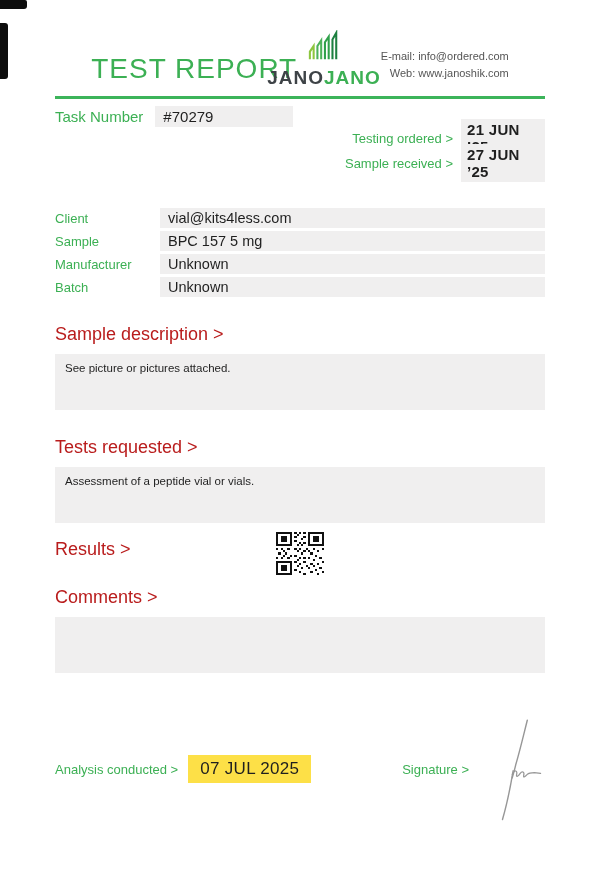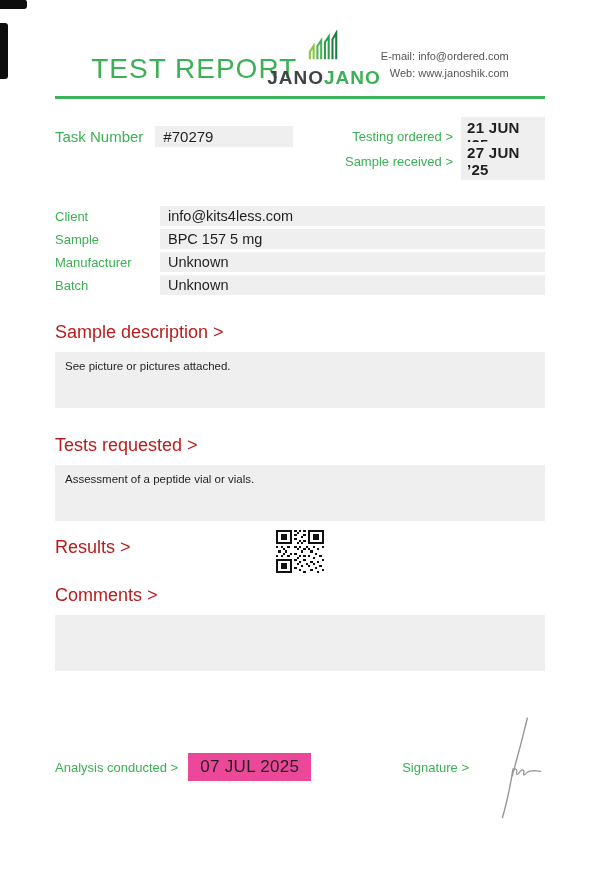--- a/index.html
+++ b/index.html
@@ -14,21 +14,21 @@
   
   .header{display:flex;justify-content:center;align-items:flex-end;padding-top:30px;}
   .title{font-size:28px;letter-spacing:1px;color:#3cb054;font-weight:400;line-height:1;padding-bottom:4px;}
   .logo{display:flex;flex-direction:column;align-items:center;margin-left:-30px;}
   .logo-text{font-size:19px;font-weight:700;letter-spacing:1px;line-height:1;margin-top:2px;}
   .logo-jano{color:#3e4347;}
   .logo-shik{color:#3cb054;}
   .contact{font-size:11px;color:#555;text-align:right;line-height:1.55;padding-bottom:5px;}
   .rule{height:3px;background:#3cb45a;margin-top:9px;}
   
-  .task-section{display:flex;justify-content:space-between;margin-top:26px;}
+  .task-section{display:flex;justify-content:flex-end;margin-top:6px;flex-direction:column;}
   .task-row{display:flex;align-items:center;gap:12px;height:22px;}
   .green-label{color:#3cb054;font-size:15px;white-space:nowrap;}
   .green-label-sm{color:#3cb054;font-size:13px;white-space:nowrap;}
   .task-value{background:#f0efef;width:122px;padding:2px 8px;font-size:15px;}
   .dates{display:flex;flex-direction:column;gap:3px;}
   .date-row{display:flex;align-items:center;gap:8px;justify-content:flex-end;height:22px;}
   .date-value{background:#f0efef;width:72px;padding:2px 6px;font-size:15px;font-weight:600;letter-spacing:0.3px;}
   
   .info-rows{margin-top:34px;}
   .info-row{display:flex;align-items:stretch;margin-bottom:3px;}
@@ -41,21 +41,21 @@
   .gray-box.empty{height:36px;}
   
   .results{position:relative;}
   .qr{position:absolute;top:-7px;left:50%;transform:translateX(-50%);width:48px;height:43px;}
   .results-heading{margin-top:16px;}
   table.results-table{width:100%;border-collapse:collapse;margin-top:9px;border:2px solid #55b84f;}
   table.results-table td{border:1px solid #55b84f;height:20px;font-size:12px;padding:1px 8px;width:50%;}
   
   .footer{display:flex;align-items:center;margin-top:40px;min-height:112px;}
   .analysis{display:flex;align-items:center;gap:10px;}
-  .analysis-value{background:#ec4899;font-size:17px;padding:4px 12px;letter-spacing:0.3px;}
+  .analysis-value{background:#fde047;font-size:17px;padding:4px 12px;letter-spacing:0.3px;}
   .signature-block{margin-left:auto;display:flex;align-items:center;gap:14px;}
   .signature-svg{width:62px;height:112px;}
 </style>
 </head>
 <body>
 
 <div class="page">
 
   <div class="mark-top"></div>
   <div class="mark-left"></div>
@@ -95,21 +95,21 @@
         <div class="date-row">
           <span class="green-label-sm">Sample received &gt;</span>
           <span class="date-value">27 JUN ’25</span>
         </div>
       </div>
     </div>
 
     <div class="info-rows">
       <div class="info-row">
         <span class="info-label">Client</span>
-        <span class="info-value">info@kits4less.com</span>
+        <span class="info-value">vial@kits4less.com</span>
       </div>
       <div class="info-row">
         <span class="info-label">Sample</span>
         <span class="info-value">BPC 157 5 mg</span>
       </div>
       <div class="info-row">
         <span class="info-label">Manufacturer</span>
         <span class="info-value">Unknown</span>
       </div>
       <div class="info-row">

